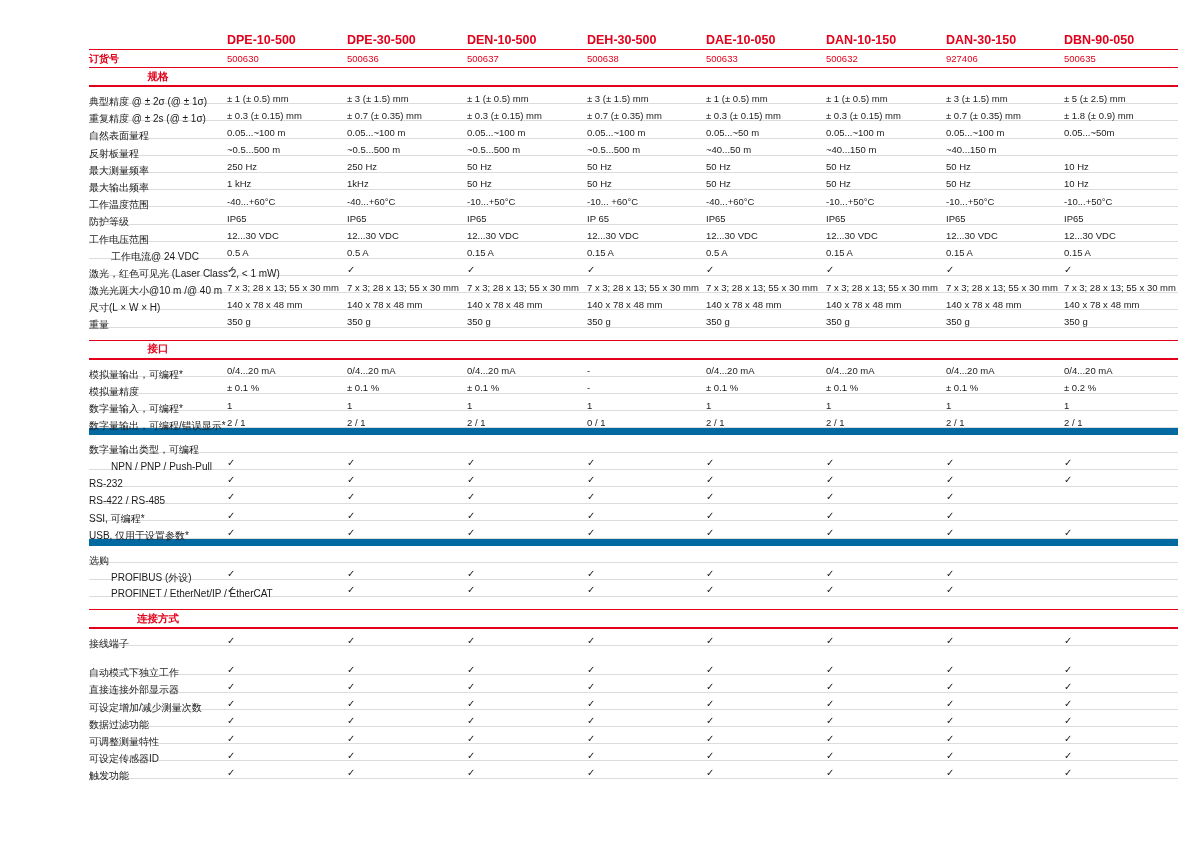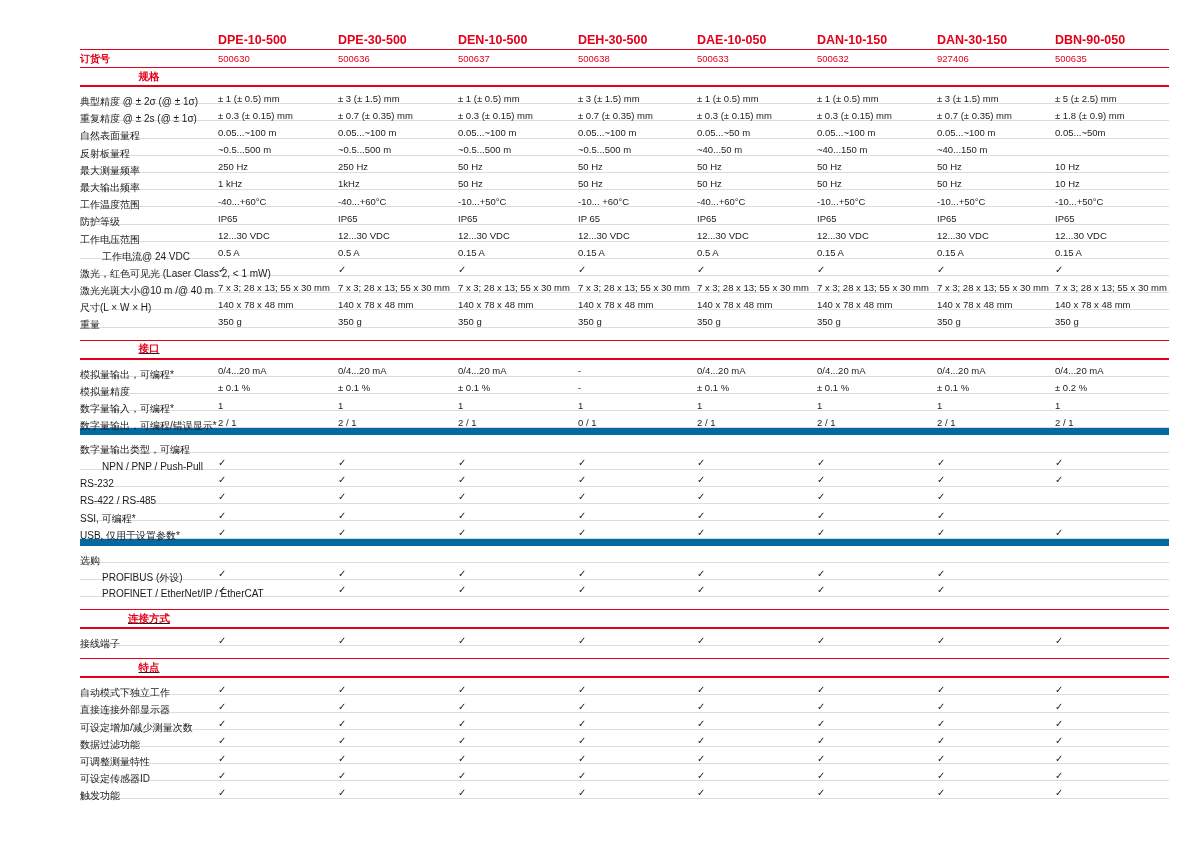--- a/index.html
+++ b/index.html
@@ -1,38 +1,38 @@
 <!DOCTYPE html>
 <html style="--accent: #e2001a;"><head>
 <meta charset="utf-8">
 <style>
   html,body{margin:0;padding:0;background:#ffffff;}
   body{
     width:1201px;height:849px;position:relative;overflow:hidden;
     font-family:"Liberation Sans","DejaVu Sans",sans-serif;color:#1a1a1a;
     -webkit-font-smoothing:antialiased;
   }
-  .spec-table{position:absolute;left:80px;top:27px;width:1089px;}
+  .spec-table{position:absolute;left:89px;top:27px;width:1089px;}
   .grid-row{
     display:grid;
     grid-template-columns:138px 120px 120px 120px 119px 120px 120px 118px 1fr;
     align-items:center;
   }
   .product-row{height:20px;align-items:end;padding-bottom:2px;}
   .product-cell{font-size:12.5px;font-weight:bold;color:var(--accent);white-space:nowrap;}
   .order-row{
     height:17px;
     border-top:1px solid var(--accent);
     border-bottom:1px solid var(--accent);
   }
   .order-label{font-size:10px;font-weight:bold;color:var(--accent);white-space:nowrap;}
   .order-value{font-size:9.5px;color:var(--accent);white-space:nowrap;}
   .section{margin:0;}
   .section + .section{margin-top:12px;}
-  .section + .section .section-header{border-top:1px solid var(--accent);text-decoration:underline;}
+  .section + .section .section-header{border-top:1px solid var(--accent);}
   .section-header{height:17px;border-bottom:2px solid var(--accent);}
   .section-title{font-size:10.5px;font-weight:bold;color:var(--accent);white-space:nowrap;text-align:center;}
   .data-row{height:16.2px;border-bottom:1px solid #dcdcdc;}
   .data-row.group{border-top:7px solid #0369a1;}
   .row-label{font-size:10px;color:#1a1a1a;white-space:nowrap;overflow:visible;margin-top:8px;}
   .row-label.indent{padding-left:22px;}
   .cell{font-size:9.5px;color:#1a1a1a;white-space:nowrap;overflow:visible;}
   .cell.check{font-size:10px;color:#222222;}
 </style>
 </head>
@@ -379,23 +379,20 @@
           <div class="cell check">✓</div>
           <div class="cell check">✓</div>
           <div class="cell check">✓</div>
           <div class="cell check">✓</div>
           <div class="cell check">✓</div>
           <div class="cell check">✓</div>
           <div class="cell check">✓</div>
         </div>
       </div>
       <div class="section">
-        <div class="grid-row section-header">
-          <div class="section-title">特点</div>
-        </div>
         <div class="grid-row data-row">
           <div class="row-label">自动模式下独立工作</div>
           <div class="cell check">✓</div>
           <div class="cell check">✓</div>
           <div class="cell check">✓</div>
           <div class="cell check">✓</div>
           <div class="cell check">✓</div>
           <div class="cell check">✓</div>
           <div class="cell check">✓</div>
           <div class="cell check">✓</div>

